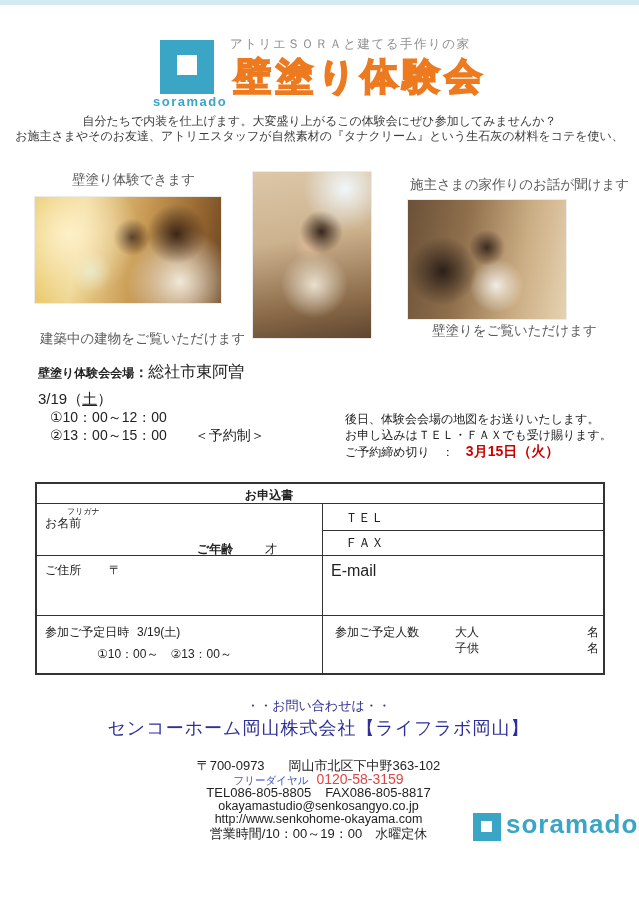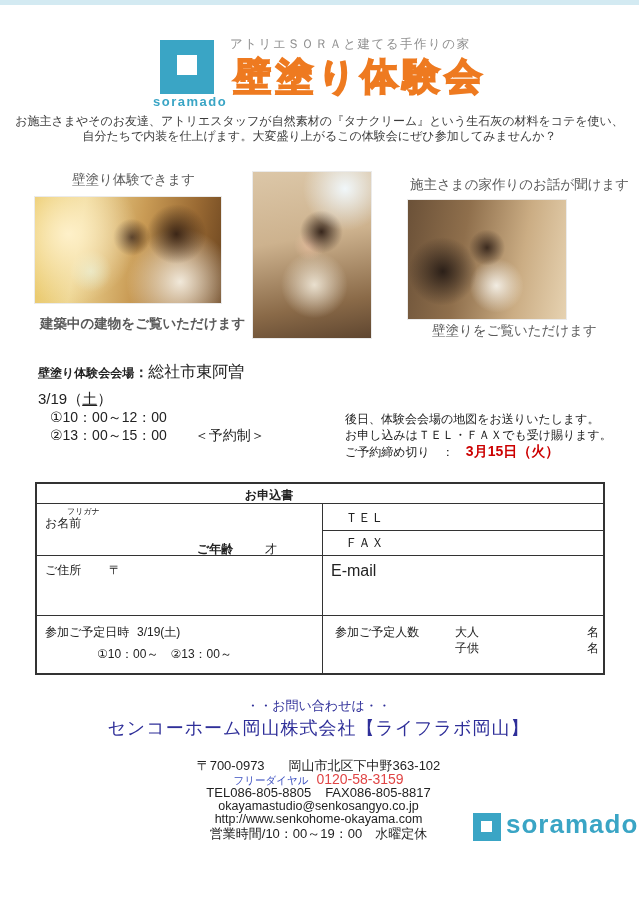--- a/index.html
+++ b/index.html
@@ -22,21 +22,21 @@
   .title{left:234px;top:52px;font-size:37px;font-weight:bold;letter-spacing:5px;
     color:#fff6ee;-webkit-text-stroke:2px #ee7a20;}
 
   
   .intro{left:0;top:114px;width:639px;text-align:center;font-size:12px;color:#3c3c3c;line-height:15px;}
 
   
   .caption{font-size:13.5px;color:#5a5a5a;}
   .cap-tl{left:72px;top:171px;}
   .cap-tr{left:410px;top:176px;text-align:center;}
-  .cap-bl{left:40px;top:315px;font-weight:bold;}
+  .cap-bl{left:40px;top:330px;}
   .cap-br{left:432px;top:322px;}
 
   
   .photo{box-shadow:0 0 0 1px rgba(0,0,0,0.08);}
   .photo-left{left:35px;top:197px;width:186px;height:106px;
     background:
       radial-gradient(circle at 18% 35%, rgba(255,242,205,.95), rgba(255,242,205,0) 42%),
       radial-gradient(circle at 52% 38%, rgba(62,38,22,.9), rgba(62,38,22,0) 16%),
       radial-gradient(circle at 76% 35%, rgba(50,30,18,.92), rgba(50,30,18,0) 19%),
       radial-gradient(circle at 78% 80%, rgba(250,246,236,.9), rgba(250,246,236,0) 32%),
@@ -127,22 +127,22 @@
   <div class="abs top-bar"></div>
 
   <div class="abs logo-mark">
     <div class="inner"></div>
   </div>
   <div class="abs logo-word">soramado</div>
   <div class="abs tagline">アトリエＳＯＲＡと建てる手作りの家</div>
   <div class="abs title">壁塗り体験会</div>
 
   <div class="abs intro">
+    <div>自分たちで内装を仕上げます。大変盛り上がるこの体験会にぜひ参加してみませんか？</div>
     <div>お施主さまやそのお友達、アトリエスタッフが自然素材の『タナクリーム』という生石灰の材料をコテを使い、</div>
-    <div>自分たちで内装を仕上げます。大変盛り上がるこの体験会にぜひ参加してみませんか？</div>
   </div>
 
   <div class="abs caption cap-tl">壁塗り体験できます</div>
   <div class="abs caption cap-tr">施主さまの家作りのお話が聞けます</div>
   <div class="abs photo photo-left"></div>
   <div class="abs photo photo-mid"></div>
   <div class="abs photo photo-right"></div>
   <div class="abs caption cap-bl">建築中の建物をご覧いただけます</div>
   <div class="abs caption cap-br">壁塗りをご覧いただけます</div>
 

